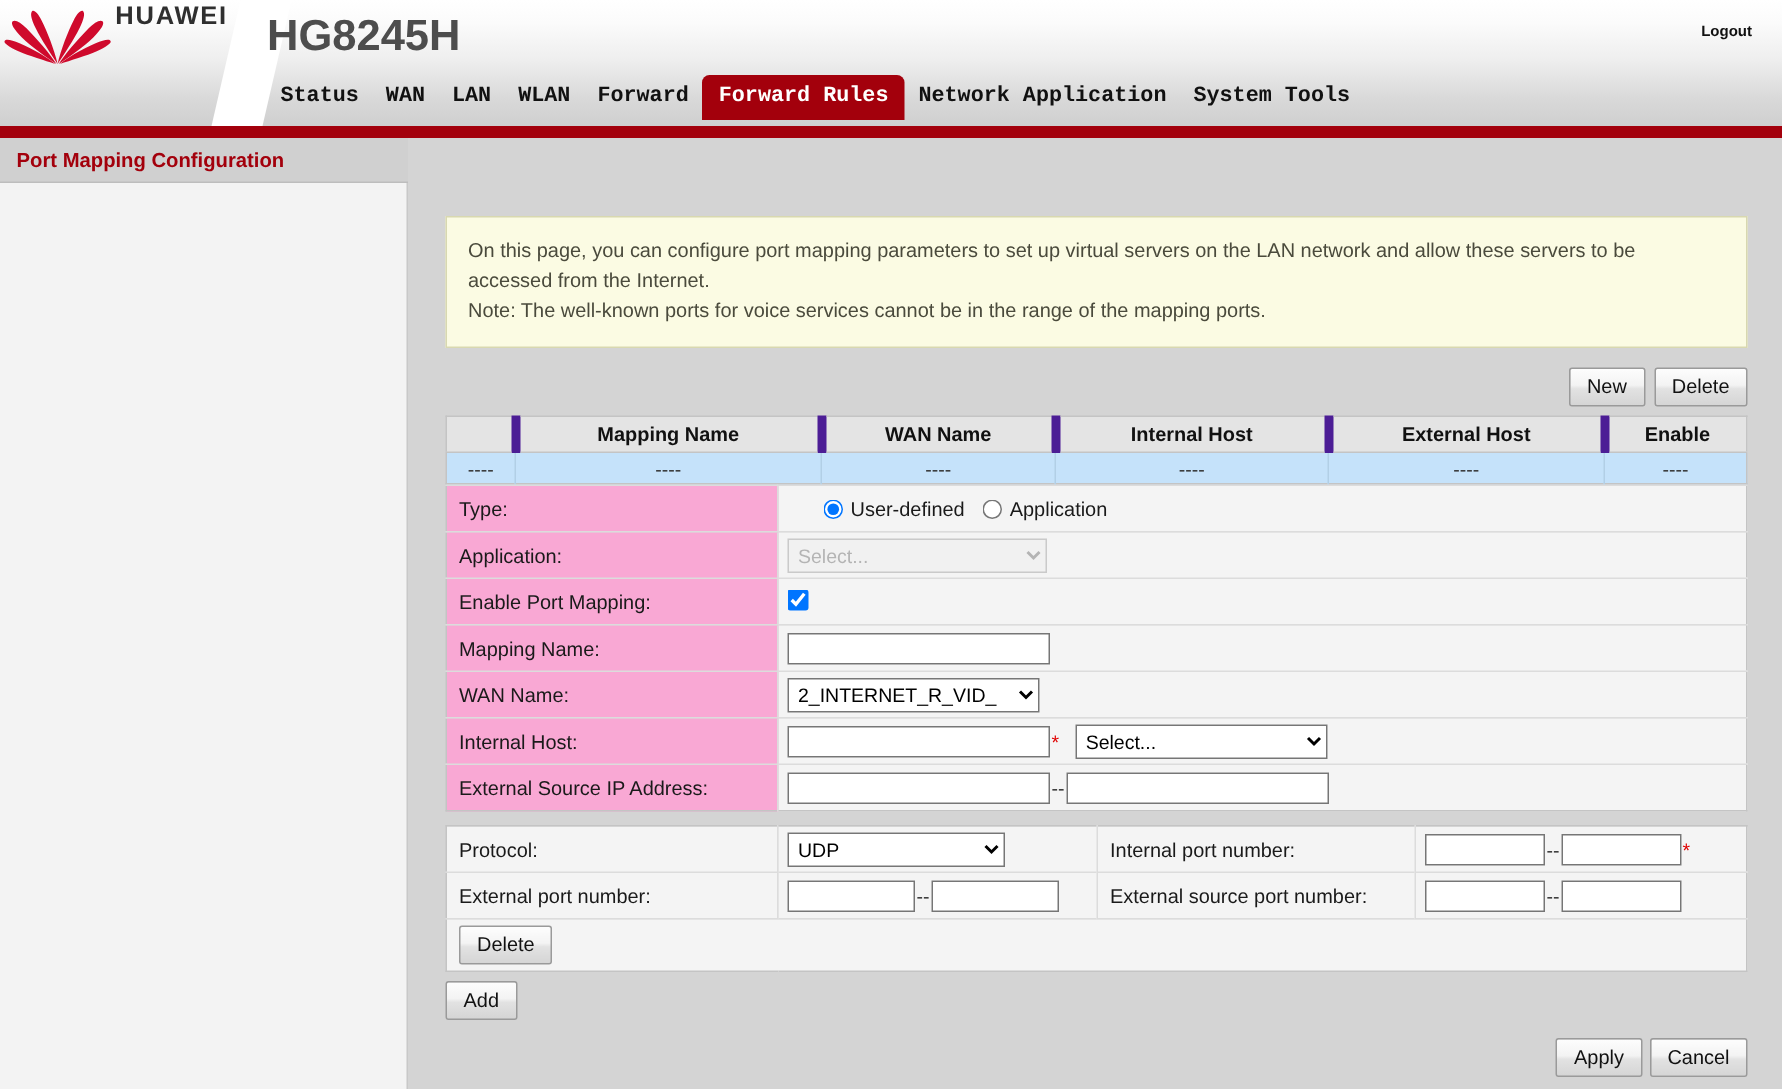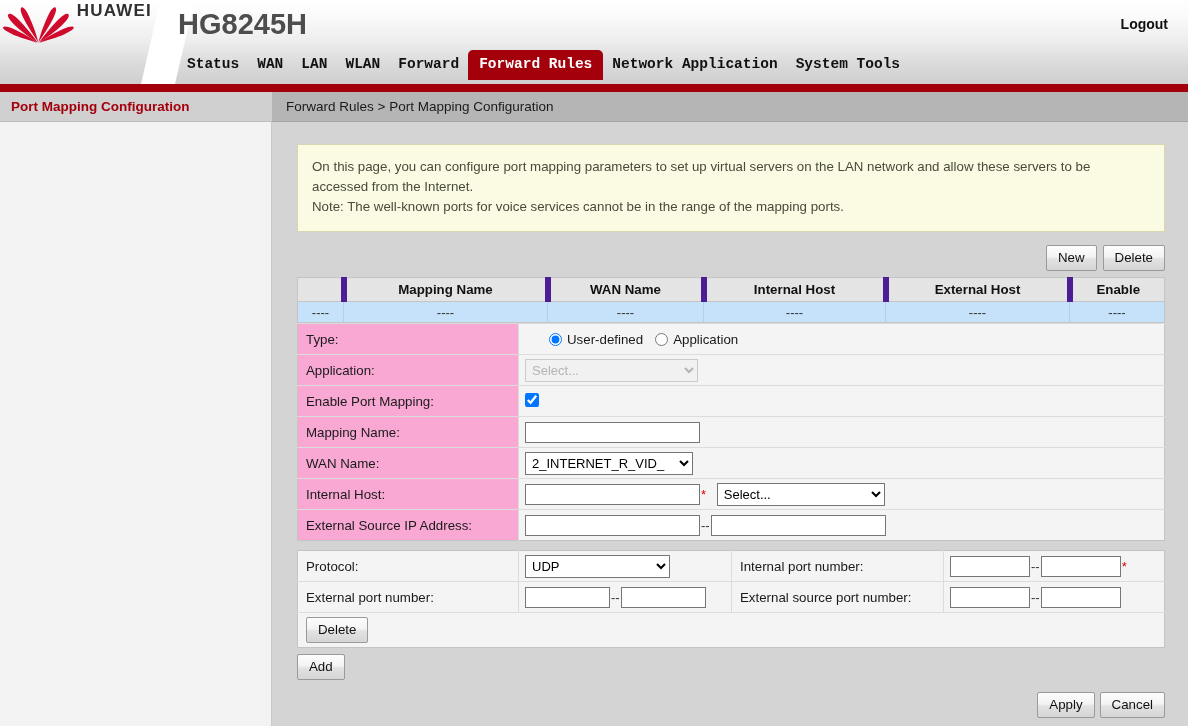--- a/index.html
+++ b/index.html
@@ -36,21 +36,21 @@
     background: linear-gradient(to bottom,#ffffff,#ffffff);
     transform: skewX(-13deg);
   }
   .model-title {
     position: absolute; left: 178px; top: 8px;
     font-size: 29px; font-weight: bold; color: #4d4d4d;
     letter-spacing: 0px;
   }
   .logout {
     position: absolute; right: 20px; top: 16px;
-    font-size: 14px; font-weight: bold; color: #111;
+    font-size: 10px; font-weight: bold; color: #111;
     cursor: pointer;
   }
   .navbar {
     position: absolute; left: 178px; bottom: 4px;
     display: flex; align-items: flex-end; height: 30px; font-family: Liberation Mono, monospace;
   }
   .nav-item {
     font-size: 14.5px; font-weight: bold; color: #111;
     padding: 5px 9px 7px 9px;
     line-height: 18px;
@@ -268,21 +268,20 @@
     <div class="nav-item active">Forward Rules</div>
     <div class="nav-item">Network Application</div>
     <div class="nav-item">System Tools</div>
   </div>
 </div>
 
 <div class="red-bar"></div>
 
 <div class="subheader">
   <div class="subheader-left">Port Mapping Configuration</div>
-  <div class="subheader-right">Forward Rules &gt; Port Mapping Configuration</div>
 </div>
 
 <div class="body-wrap">
 
   <div class="sidebar"></div>
 
   <div class="content">
     <div class="inner">
 
       <div class="notice">

